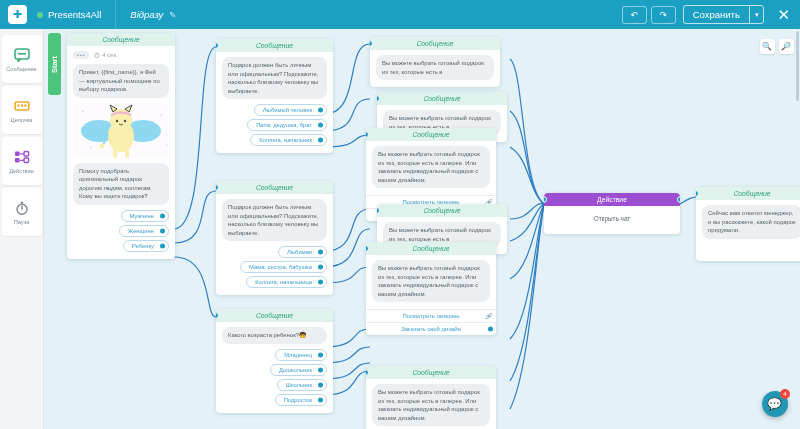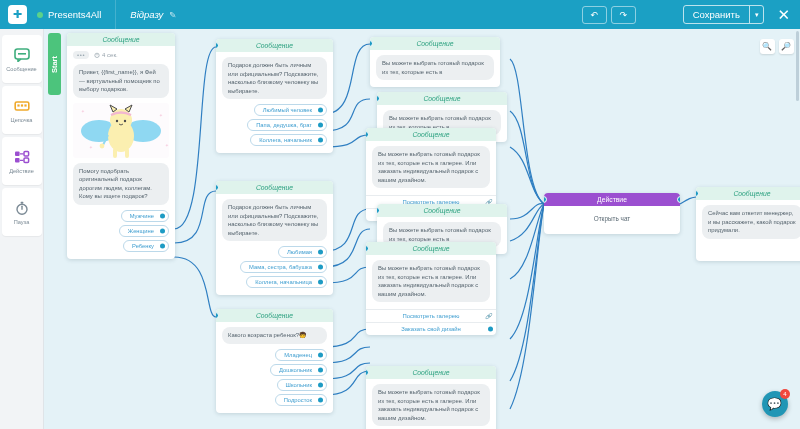--- a/index.html
+++ b/index.html
@@ -29,21 +29,21 @@
   .flow-name { color: #fff; font-size: 9.5px; font-style: italic; }
   .pencil-icon { color: rgba(255,255,255,.75); font-size: 8.5px; margin-left: 6px; }
   .hdr-right { margin-left: auto; display: flex; align-items: center; gap: 7px; }
   .hdr-btn {
     width: 25px; height: 18px; border: 1px solid rgba(255,255,255,.5);
     border-radius: 3px; color: #fff; font-size: 9px;
     display: flex; align-items: center; justify-content: center;
     background: transparent;
   }
   .undo-redo { display: flex; gap: 4px; }
-  .save-group { display: flex; border: 1px solid rgba(255,255,255,.7); border-radius: 3px; overflow: hidden; height: 19px; margin-left: 40px; }
+  .save-group { display: flex; border: 1px solid rgba(255,255,255,.7); border-radius: 3px; overflow: hidden; height: 19px; }
   .save-btn { color: #fff; font-size: 9.5px; padding: 0 9px; display: flex; align-items: center; }
   .save-caret { color: #fff; font-size: 7px; padding: 0 5px; display: flex; align-items: center; border-left: 1px solid rgba(255,255,255,.7); }
   .close-x { color: #fff; font-size: 15px; margin-left: 6px; margin-right: 2px; line-height: 1; }
 
   
   .sidebar {
     position: absolute; top: 29px; left: 0; width: 44px; height: 400px;
     background: #f2f4f6; border-right: 1px solid #dfe4e8; z-index: 50;
     padding-top: 6px;
   }

